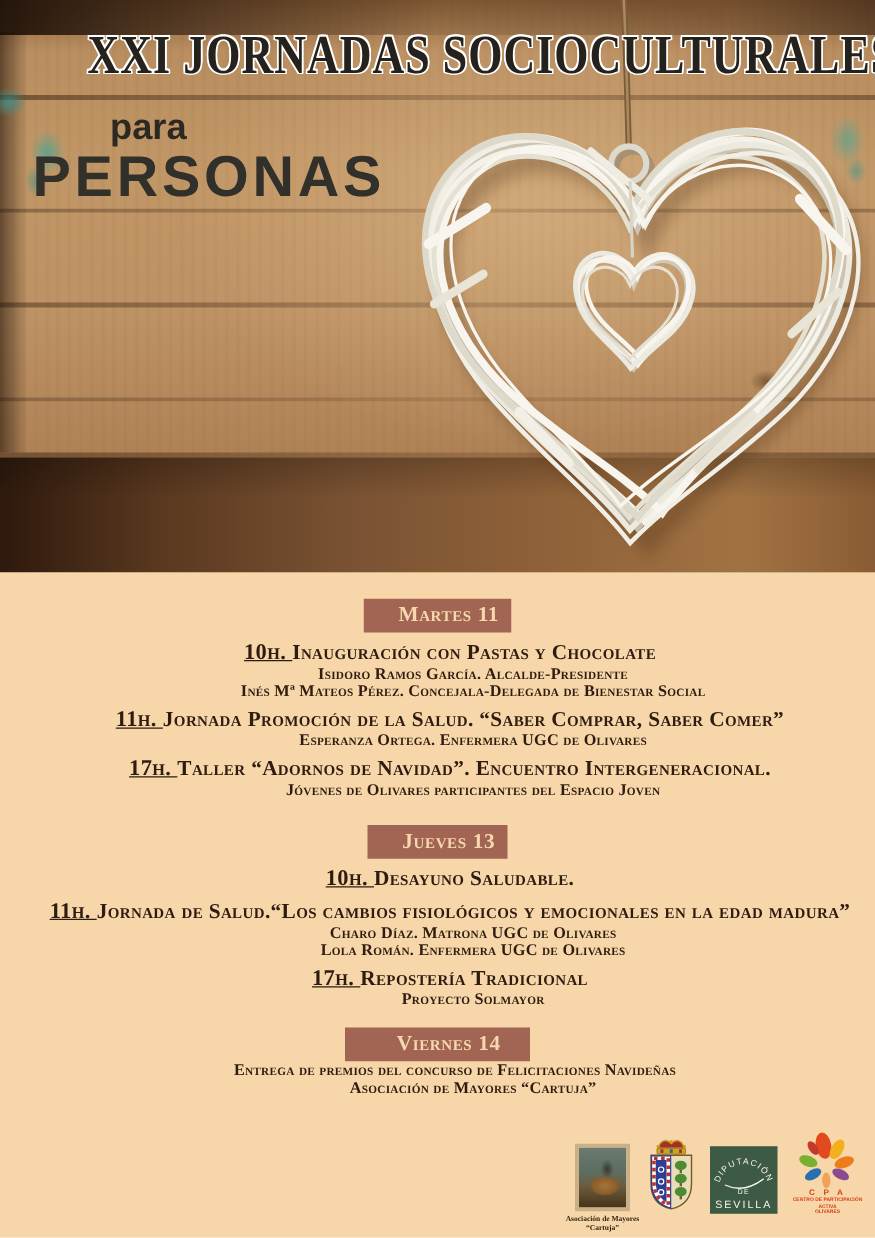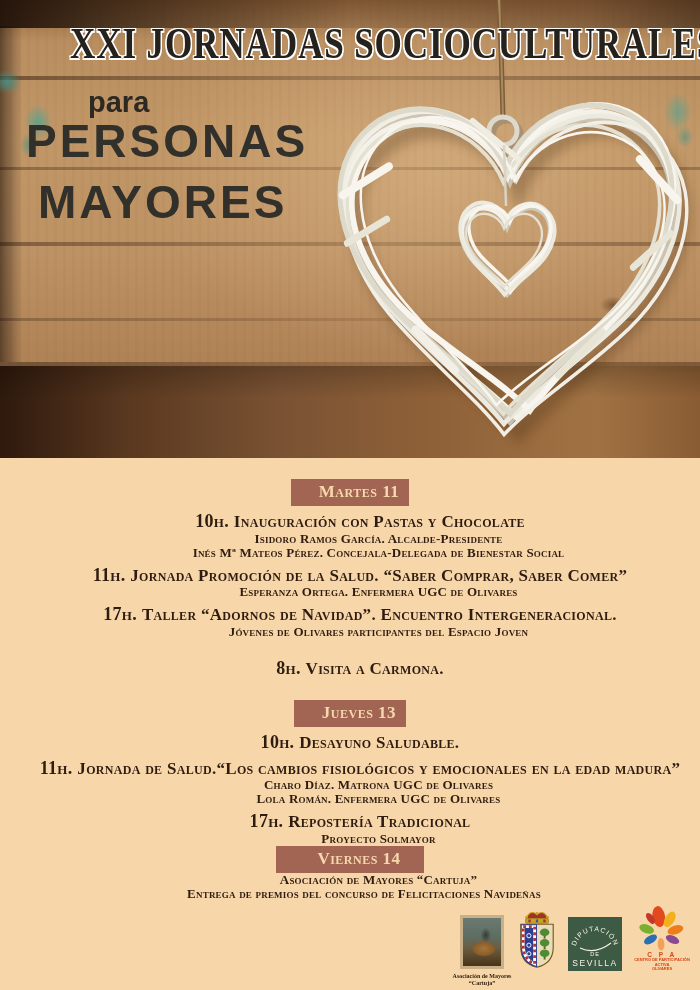--- a/index.html
+++ b/index.html
@@ -44,24 +44,24 @@
   .hero-aud2{position:absolute;left:38px;top:179px;z-index:2;font-weight:800;font-size:46px;line-height:1;letter-spacing:3px;color:#32302b;}
   .hero-quote{position:absolute;left:62px;top:386px;z-index:2;font-size:26px;letter-spacing:.5px;color:#ffffff;}
 
   
   .schedule{position:absolute;left:0;top:458px;width:700px;height:544px;box-sizing:border-box;padding-top:21px;
     background:var(--bg,#f7d7a9);font-family:"Liberation Serif",serif;font-variant:small-caps;color:var(--textDark,#2f1c10);text-align:center;}
   .day-banner{display:inline-block;min-width:112px;box-sizing:border-box;padding:3px 10px 4px 28px;
     background:var(--banner,#a26553);color:var(--bannerText,#f6d8ad);font-size:17px;font-weight:700;letter-spacing:.5px;}
   .day:nth-child(2){margin-top:19px;}
   .day:nth-child(3){margin-top:21px;}
-  .day:nth-child(4){}
+  .day:nth-child(4){margin-top:16px;}
   .day:nth-child(4) .day-banner{min-width:148px;}
   .event{margin:5px 0 0 20px;font-size:17px;line-height:1.15;font-weight:700;letter-spacing:.3px;white-space:nowrap;}
-  .event .time{font-size:18px;}
+  .event .time{font-size:18px;text-decoration:underline;}
   .detail{margin:0 0 0 57px;font-size:13px;line-height:1.08;font-weight:700;letter-spacing:.2px;white-space:nowrap;}
   .detail.flush{margin-left:28px;}
 
   
   .logos{position:absolute;left:460px;top:902px;display:flex;align-items:flex-start;gap:9px;z-index:3;}
   .painting-wrap{position:relative;width:46px;margin-top:13px;}
   .painting{width:38px;height:48px;border:3px solid #c9b086;
     background-image:
       radial-gradient(ellipse 17px 11px at 55% 64%, #a5763a 0%, #8a5c28 60%, rgba(0,0,0,0) 72%),
       radial-gradient(ellipse 7px 10px at 60% 36%, #3a3830 0%, rgba(0,0,0,0) 75%),
@@ -139,28 +139,27 @@
         <use href="#hp" stroke="#f4f1e9" stroke-width="14" transform="rotate(-4)"></use>
         <use href="#hp" stroke="#eceadf" stroke-width="11" transform="rotate(3) scale(1.06)"></use>
         <use href="#hp" stroke="#f7f5ee" stroke-width="12" transform="translate(10,-8) scale(.92)"></use>
         <use href="#hp" stroke="#e4e0d2" stroke-width="9" transform="translate(-10,8) scale(.85)"></use>
       </g>
     </svg>
 
     <div class="hero-title">XXI JORNADAS SOCIOCULTURALES</div>
     <div class="hero-para">para</div>
     <div class="hero-aud1">PERSONAS</div>
-    <div class="hero-aud2">MAYORES</div>
   </div>
 
   <div class="schedule" id="schedule">
       <div class="day"><div class="day-banner">Martes 11</div><div class="event"><span class="time">10h. </span><span>Inauguración con Pastas y Chocolate</span></div><div class="detail">Isidoro Ramos García. Alcalde-Presidente</div><div class="detail">Inés Mª Mateos Pérez. Concejala-Delegada de Bienestar Social</div><div class="event"><span class="time">11h. </span><span>Jornada Promoción de la Salud. “Saber Comprar, Saber Comer”</span></div><div class="detail">Esperanza Ortega. Enfermera UGC de Olivares</div><div class="event"><span class="time">17h. </span><span>Taller “Adornos de Navidad”. Encuentro Intergeneracional.</span></div><div class="detail">Jóvenes de Olivares participantes del Espacio Joven</div></div>
-      <div class="day"><div class="event"><span class="time">8h. </span><span>Visita a Carmona.</span></div></div>
+      <div class="day"></div>
       <div class="day"><div class="day-banner">Jueves 13</div><div class="event"><span class="time">10h. </span><span>Desayuno Saludable.</span></div><div class="event"><span class="time">11h. </span><span>Jornada de Salud.“Los cambios fisiológicos y emocionales en la edad madura”</span></div><div class="detail">Charo Díaz. Matrona UGC de Olivares</div><div class="detail">Lola Román. Enfermera UGC de Olivares</div><div class="event"><span class="time">17h. </span><span>Repostería Tradicional</span></div><div class="detail">Proyecto Solmayor</div></div>
-      <div class="day"><div class="day-banner">Viernes 14</div><div class="detail">Asociación de Mayores “Cartuja”</div><div class="detail flush">Entrega de premios del concurso de Felicitaciones Navideñas</div></div>
+      <div class="day"><div class="day-banner">Viernes 14</div><div class="detail flush">Entrega de premios del concurso de Felicitaciones Navideñas</div><div class="detail">Asociación de Mayores “Cartuja”</div></div>
     </div>
 
   <div class="logos">
 
     <div class="painting-wrap">
       <div class="painting"></div>
       <div class="p-caption">
         <div>Asociación de Mayores</div>
         <div>“Cartuja”</div>
       </div>

